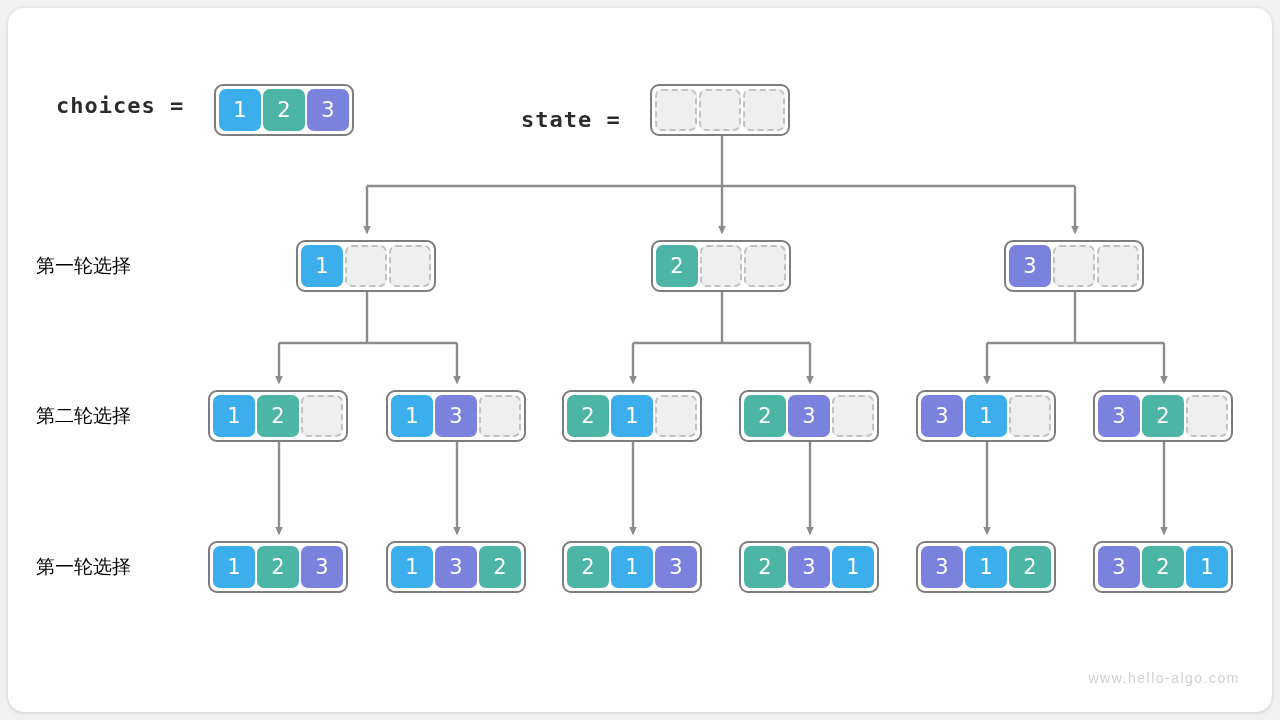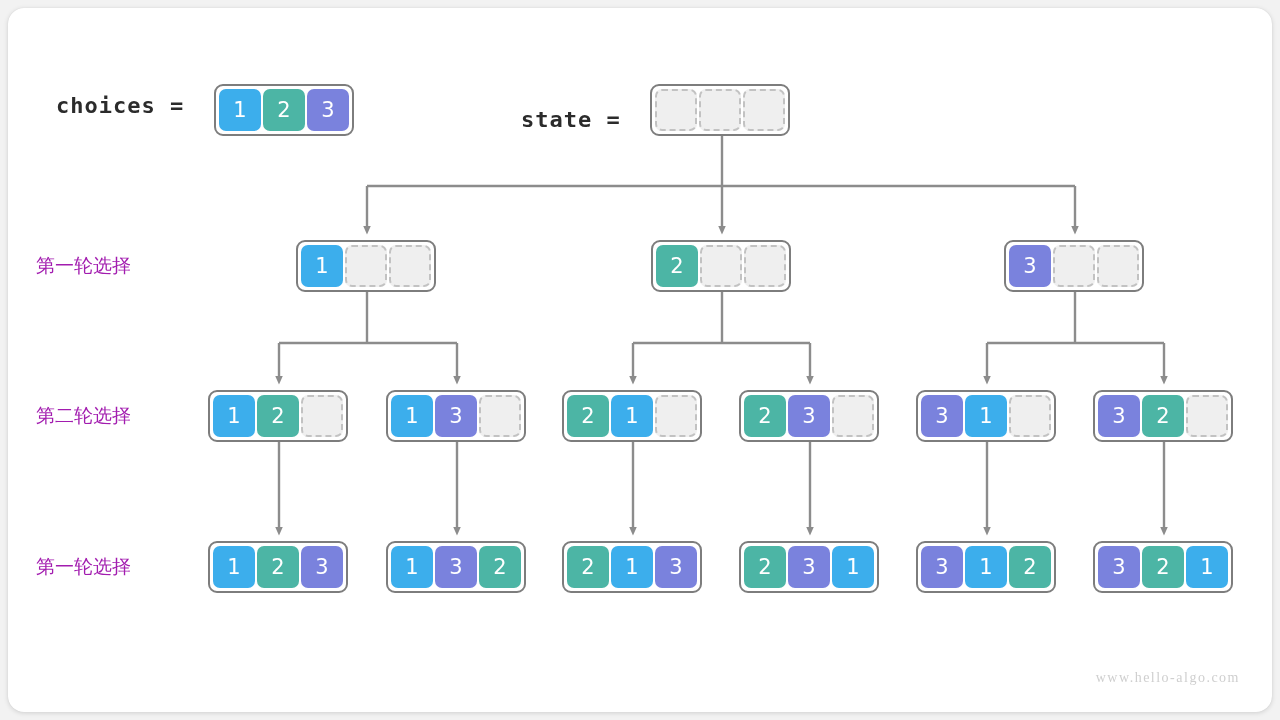--- a/index.html
+++ b/index.html
@@ -29,21 +29,21 @@
     position: absolute;
     left: 0;
     top: 0;
     width: 1280px;
     height: 720px;
   }
   .row-label {
     position: absolute;
     font-family: Liberation Mono, monospace;
     font-size: 19px;
-    color: #a21caf;
+    color: #000000;
     white-space: nowrap;
   }
   .mono-label {
     position: absolute;
     font-family: "DejaVu Sans Mono", "Liberation Mono", monospace;
     font-size: 22px;
     font-weight: bold;
     color: #2b2b2b;
     white-space: nowrap;
     letter-spacing: 1px;
@@ -75,21 +75,21 @@
     color: transparent;
   }
   .cell.c1 { background: #3caeec; }
   .cell.c2 { background: #4cb5a5; }
   .cell.c3 { background: #7a82dd; }
 
   .watermark {
     position: absolute;
     right: 40px;
     bottom: 34px;
-    font-family: Liberation Serif, serif;
+    font-family: Liberation Sans, sans-serif;
     font-size: 14px;
     color: #cfcfcf;
     letter-spacing: 1.5px;
   }
 </style>
 </head>
 <body>
 
 <div id="stage">
   <div id="card"></div>

